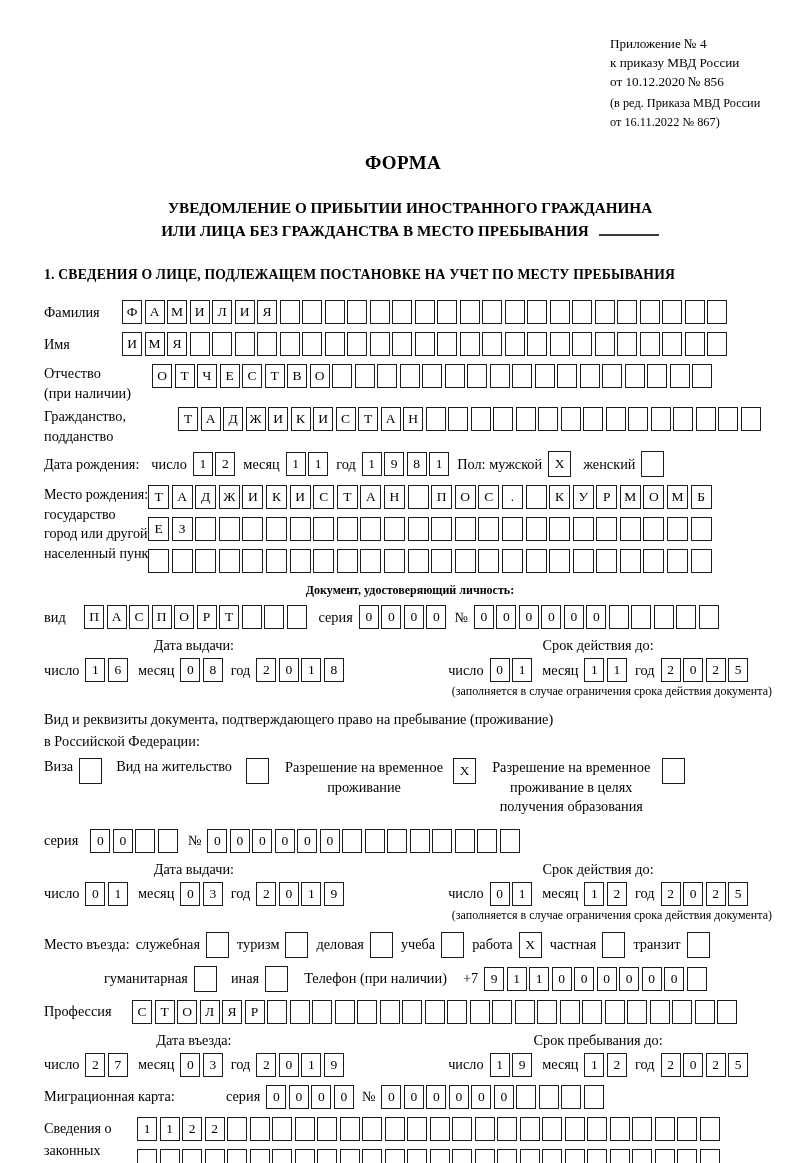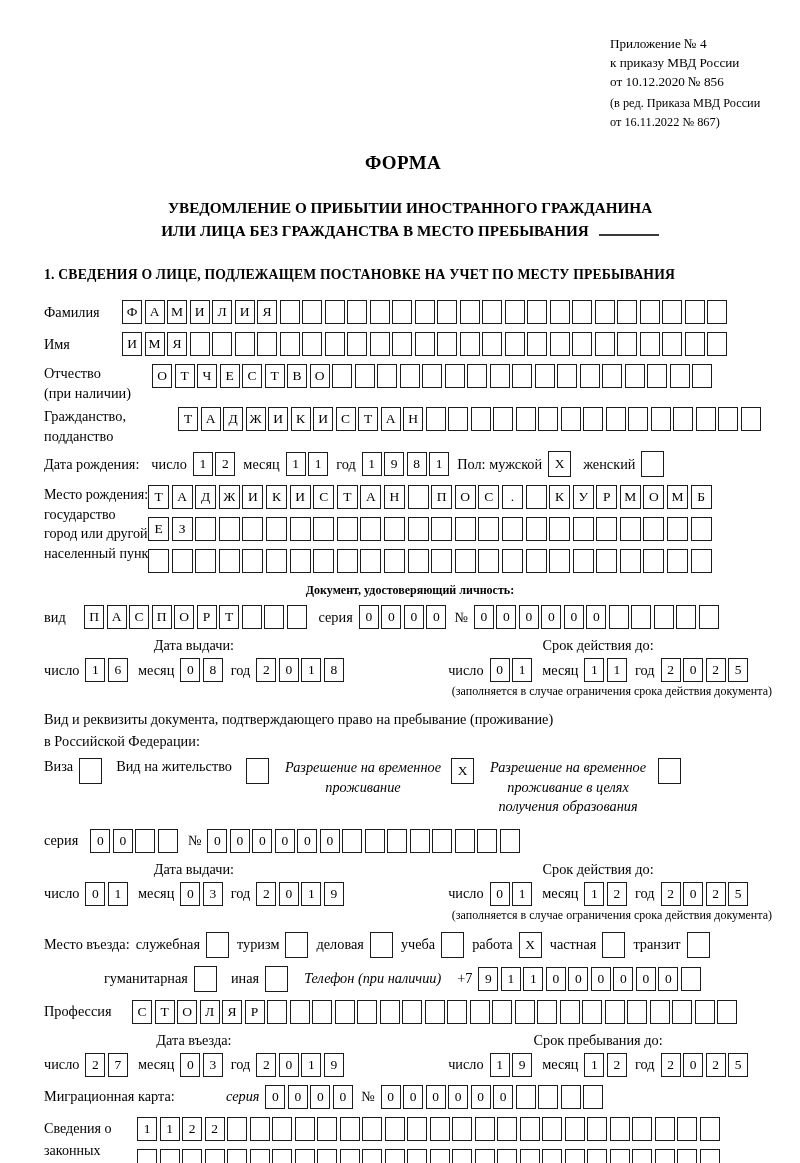--- a/index.html
+++ b/index.html
@@ -18,21 +18,21 @@
   .row.top{align-items:flex-start;}
   .lbl{flex:none;margin-right:6px;}
   .lbl2{flex:none;display:flex;flex-direction:column;line-height:19.5px;}
   .w72{width:72px;}  .w108{width:108px;}  .w91{width:91px;}  .w104{width:104px;}  .w93{width:93px;}
   .cells{display:flex;gap:2.5px;flex:none;}
   .c{flex:none;width:18px;height:22px;box-sizing:content-box;border:1.6px solid #1c1c1c;display:flex;align-items:center;justify-content:center;font-size:13.5px;background:#fff;}
   .wide .c{width:19px;}
   .wide{gap:2.6px;}
   .cbx .c{width:21px;height:24px;}
   .colcells .cells{margin-bottom:8px;}
-  .ml6{margin-left:6px;} .ml8{margin-left:8px;} .ml10{margin-left:10px;} .ml12{margin-left:12px;} .ml14{margin-left:14px;} .ml16{margin-left:16px;font-style:italic;}
+  .ml6{margin-left:6px;} .ml8{margin-left:8px;} .ml10{margin-left:10px;} .ml12{margin-left:12px;} .ml14{margin-left:14px;} .ml16{margin-left:16px;}
   .dochead{text-align:center;font-weight:bold;font-size:12px;margin:2px 0 7px 0;}
   .dates{display:flex;justify-content:space-between;margin-bottom:2px;font-size:14.3px;}
   .dcol .dhead{text-align:center;margin-bottom:4px;}
   .dcol .dline{display:flex;align-items:center;white-space:nowrap;}
   .dcol.rgt{margin-right:28px;}
   .note{font-size:12px;text-align:right;margin:2px 4px 9px 0;}
   .para{font-size:14.3px;line-height:22px;margin-bottom:4px;}
   .clabel{text-align:center;line-height:19.5px;}
   .visa{margin-top:6px;margin-bottom:12px;}
 </style>

